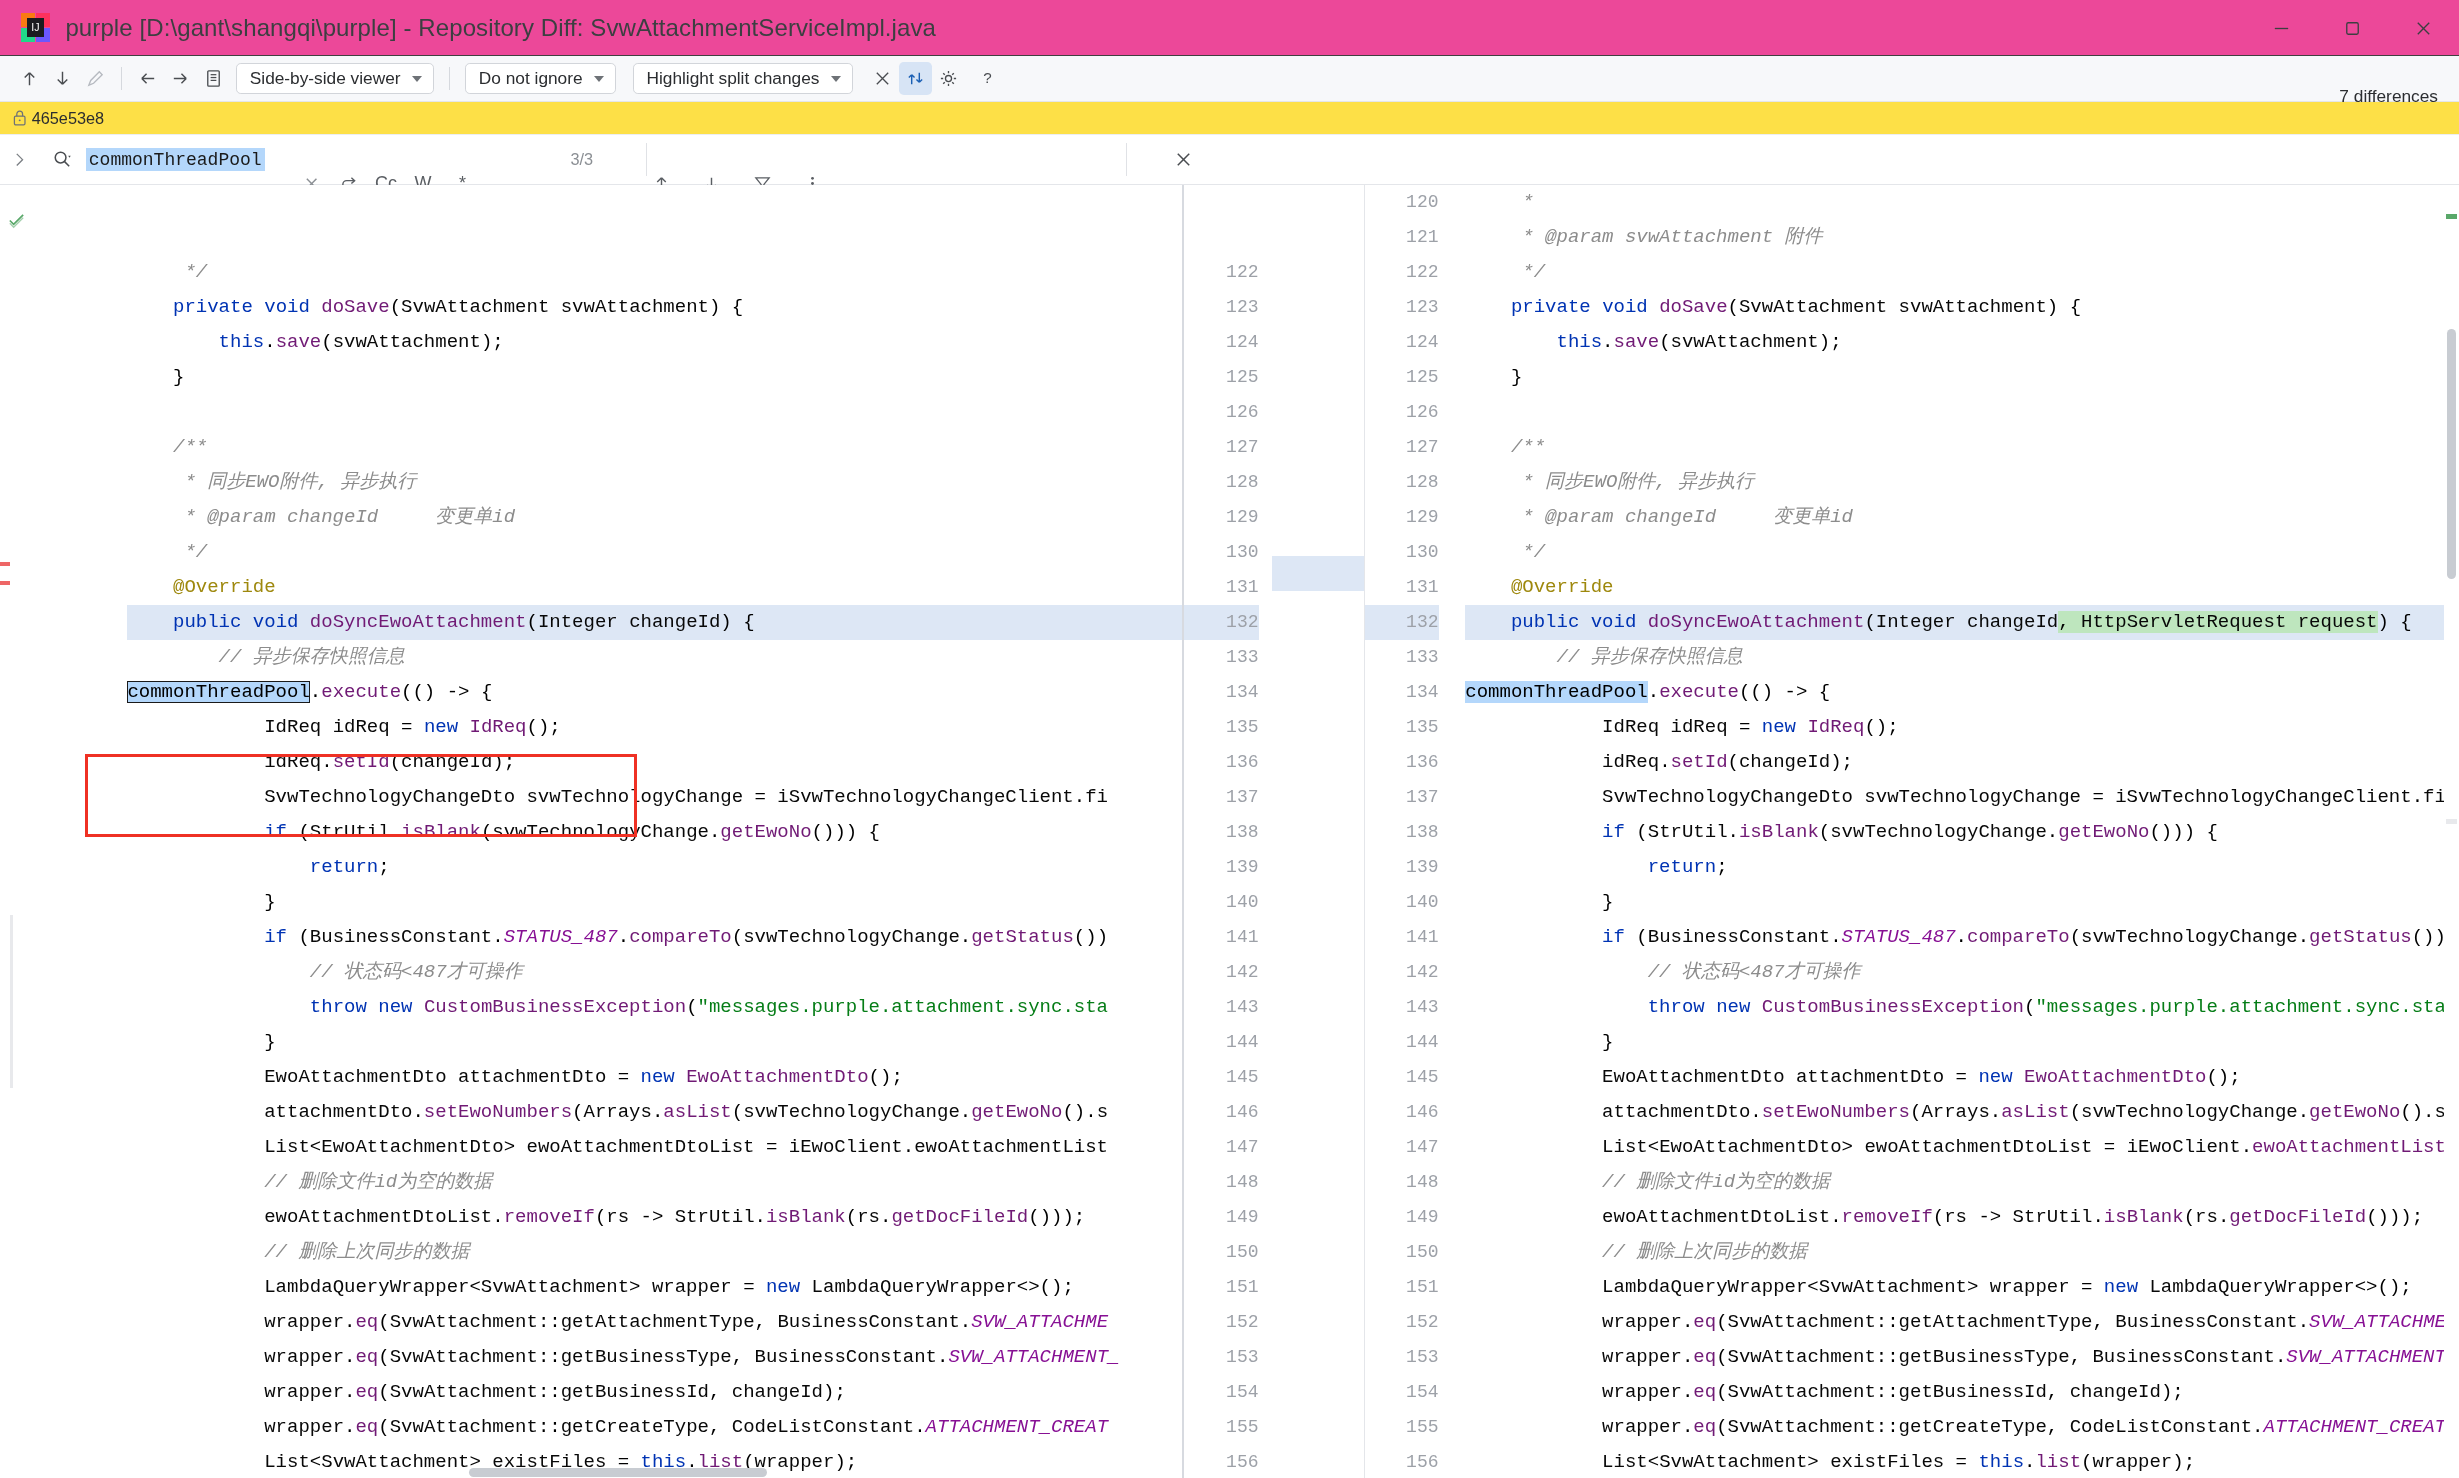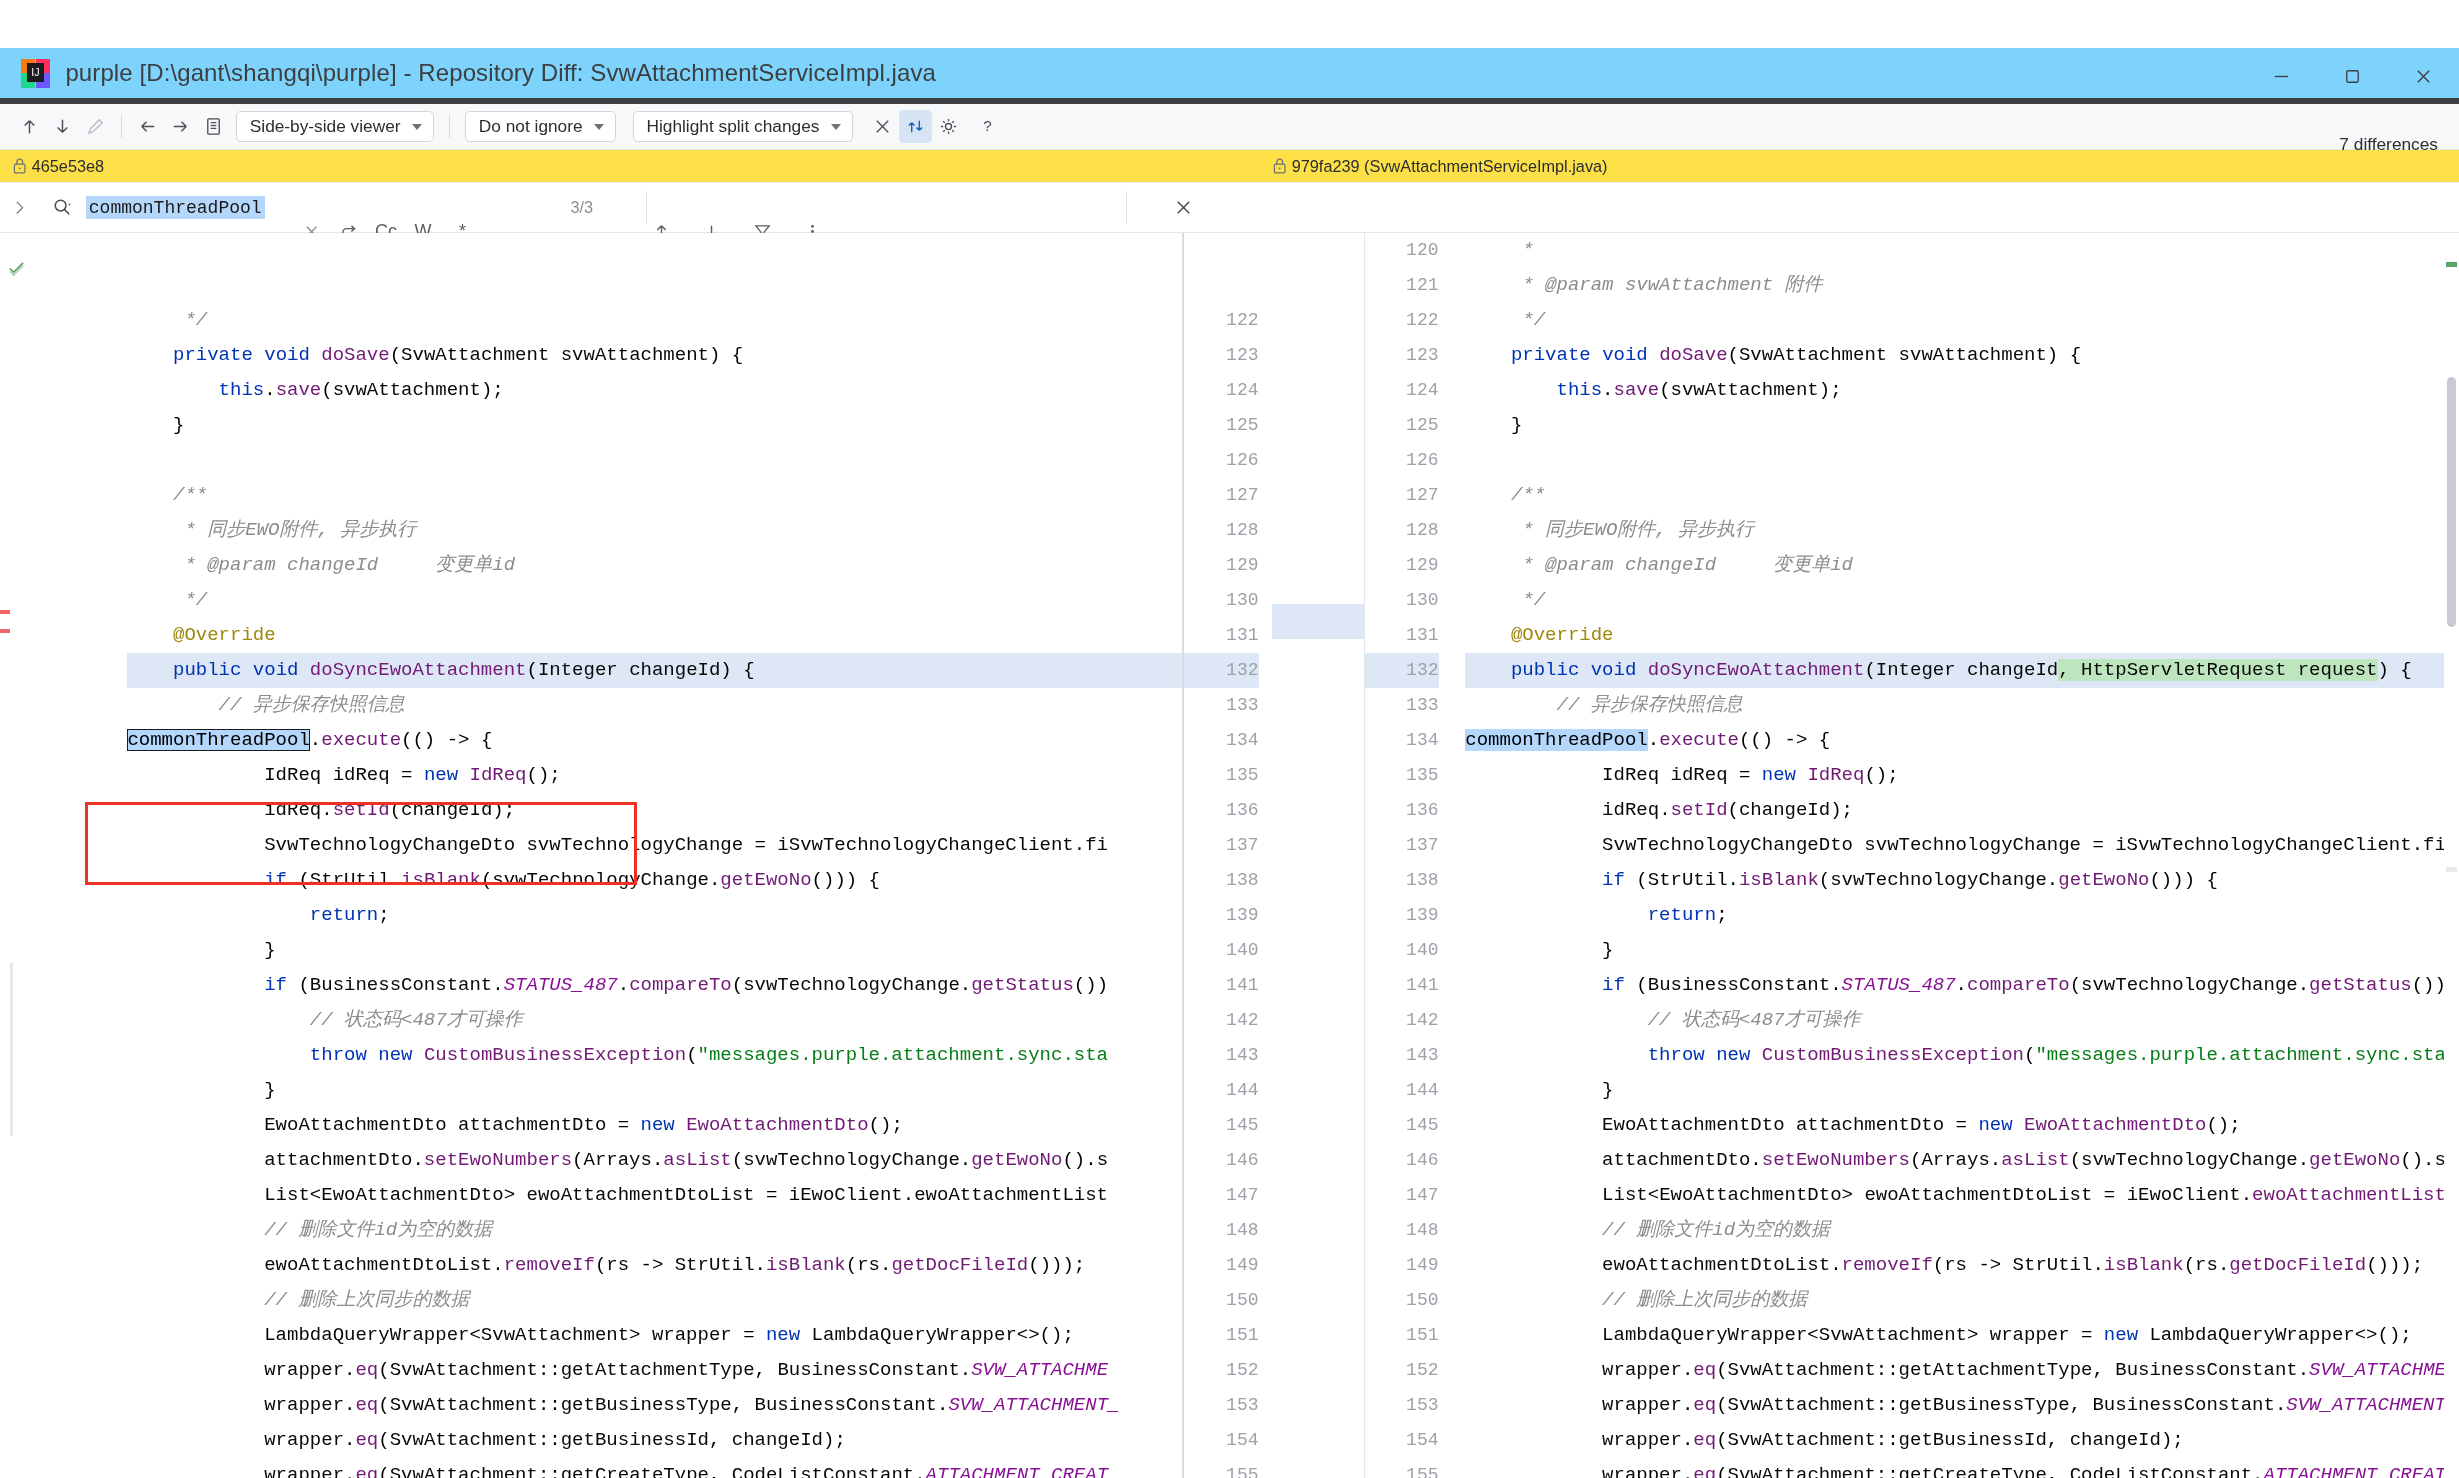--- a/index.html
+++ b/index.html
@@ -7,27 +7,26 @@
     margin: 0; padding: 0;
     width: 2459px; height: 1479px;
     overflow: hidden;
     background: #ffffff;
     font-family: "Liberation Sans", sans-serif;
   }
 
   
   .titlebar {
     height: 56px;
-    background: #7dd3fc;
-    border-bottom: 6px solid #404040;
+    background: #ec4899;
+    border-bottom: 1px solid #404040;
     display: flex;
     align-items: center;
     padding: 0 0 0 21px;
     position: relative;
-    margin-top: 48px;
   }
   .app-logo {
     width: 29px; height: 29px;
     margin-right: 15.4px;
     position: relative;
     flex: 0 0 auto;
   }
   .app-logo .q1 { position:absolute; left:0; top:0; width:14.4px; height:14.4px; background:#f97a12; }
   .app-logo .q2 { position:absolute; right:0; top:0; width:14.4px; height:14.4px; background:#fe315d; }
   .app-logo .q3 { position:absolute; left:0; bottom:0; width:14.4px; height:14.4px; background:#21d789; }
@@ -378,30 +377,20 @@
 <div class="rev-row">
   <div class="rev-cell left">
     <span class="lock-icon">
       <svg width="15.4" height="17.3" viewBox="0 0 16 18">
         <rect x="2.5" y="7.5" width="11" height="9" rx="1.4" fill="none" stroke="#6e7277" stroke-width="1.3"></rect>
         <path d="M5 7.5V5.2a3 3 0 016 0V7.5" fill="none" stroke="#6e7277" stroke-width="1.3"></path>
         <circle cx="8" cy="11.8" r="1" fill="#6e7277"></circle>
       </svg>
     </span>
     <span>465e53e8</span>
-  </div>
-  <div class="rev-cell right">
-    <span class="lock-icon">
-      <svg width="15.4" height="17.3" viewBox="0 0 16 18">
-        <rect x="2.5" y="7.5" width="11" height="9" rx="1.4" fill="none" stroke="#6e7277" stroke-width="1.3"></rect>
-        <path d="M5 7.5V5.2a3 3 0 016 0V7.5" fill="none" stroke="#6e7277" stroke-width="1.3"></path>
-        <circle cx="8" cy="11.8" r="1" fill="#6e7277"></circle>
-      </svg>
-    </span>
-    <span>979fa239 (SvwAttachmentServiceImpl.java)</span>
   </div>
 </div>
 
 <div class="searchbar">
   <div class="search-expand">
     <svg width="17.3" height="17.3" viewBox="0 0 18 18">
         <path d="M6 3l6 6-6 6" fill="none" stroke="currentColor" stroke-width="1.4"></path>
       </svg>
   </div>
   <div class="search-magnifier">

